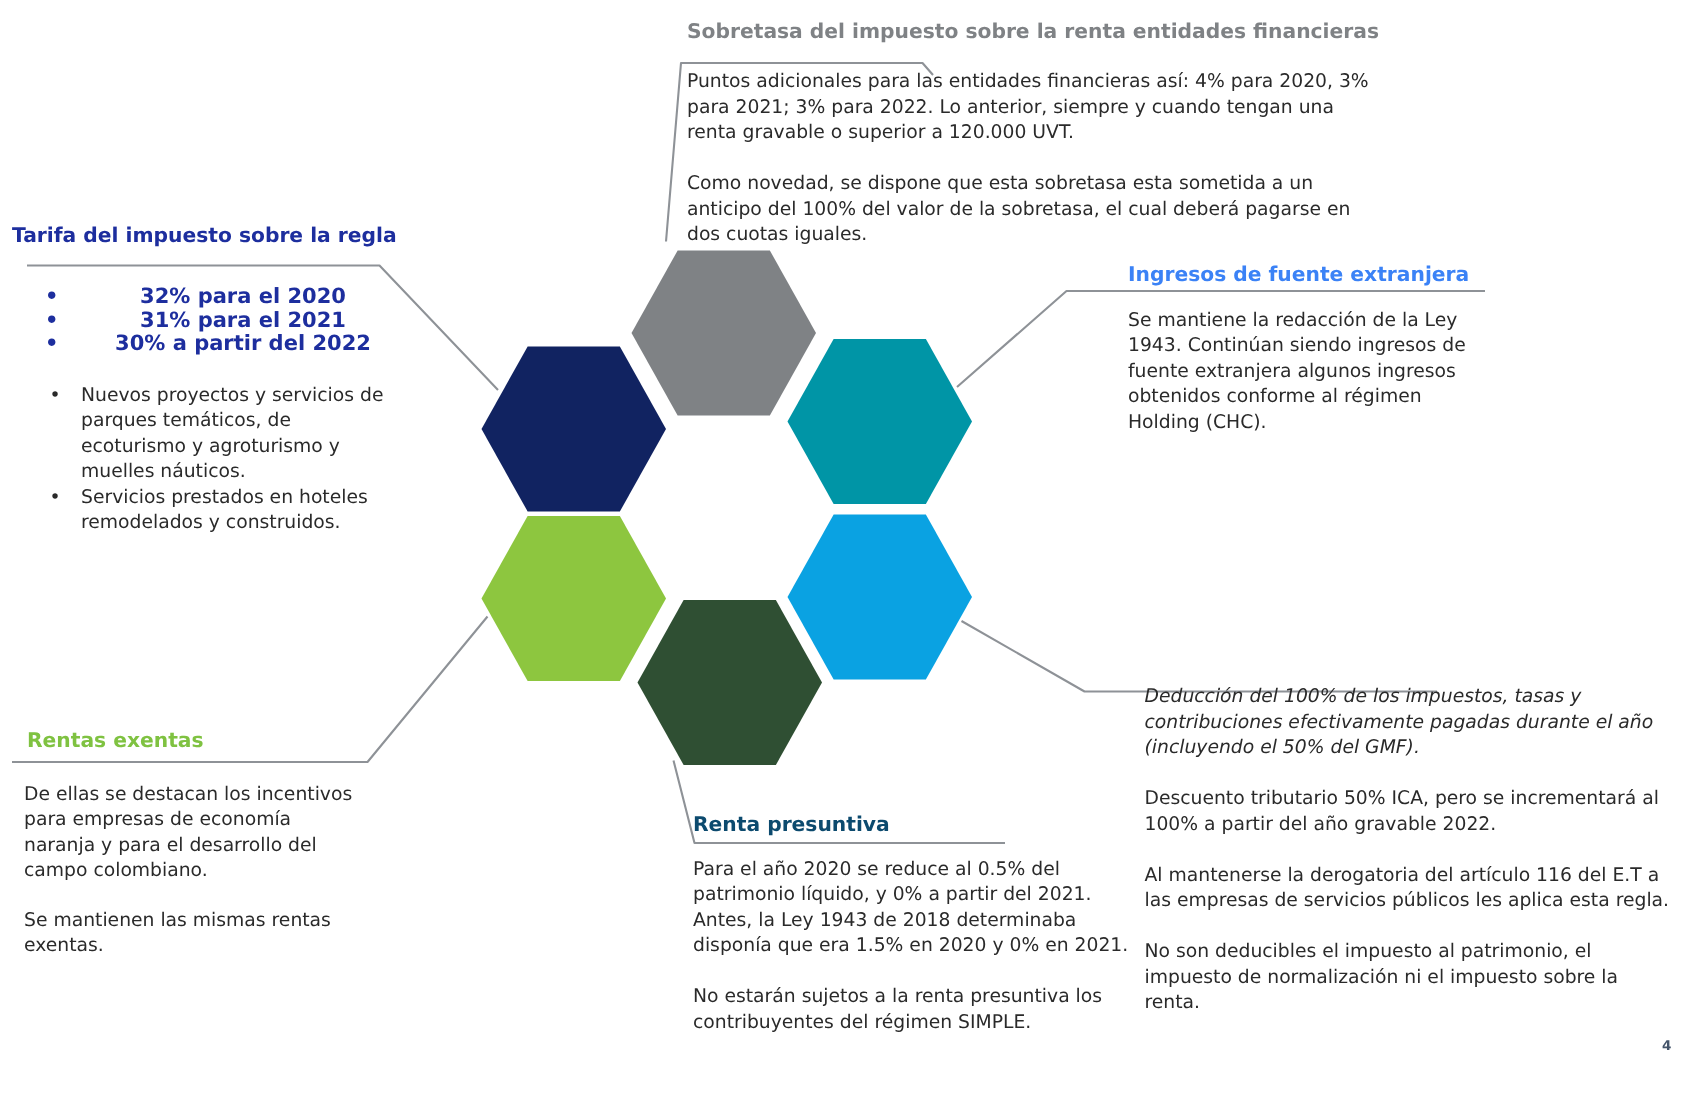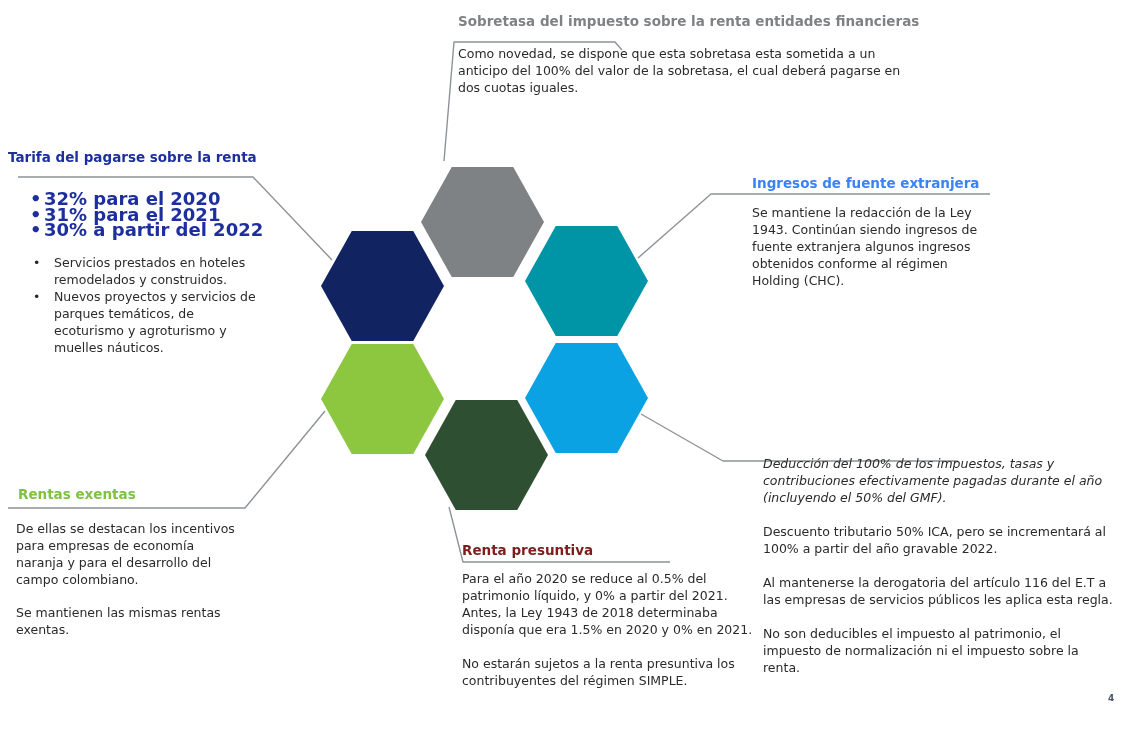--- a/index.html
+++ b/index.html
@@ -15,21 +15,21 @@
   .sec{position:absolute;font-size:12.5px;line-height:17px;}
   .sec p{margin:0 0 17px 0;}
   .title{margin:0;font-size:13.5px;line-height:16px;font-weight:bold;}
 
   
   .sec-sobretasa{left:458px;top:13px;width:468px;}
   .sec-sobretasa p:first-of-type{margin-top:16px;}
 
   
   .sec-tarifa{left:8px;top:149px;width:272px;}
-  .rates{list-style:none;margin:26px 0 0 0;padding:0 0 0 22px;font-weight:bold;font-size:18px;line-height:15.5px;}
+  .rates{list-style:none;margin:26px 0 0 0;padding:0 0 0 22px;font-weight:bold;font-size:14px;line-height:15.5px;text-align:center;}
   .rates li{position:relative;padding-left:14px;}
   .rates li::before{content:"\2022";position:absolute;left:0;top:0;}
   .sec-tarifa .intro{margin:15px 0 0 20px;}
   .specials{list-style:none;margin:16px 0 0 0;padding:0 0 0 25px;}
   .specials li{position:relative;padding-left:21px;width:212px;}
   .specials li::before{content:"\2022";position:absolute;left:0;top:0;color:#2a2a2a;}
 
   
   .sec-ingresos{left:752px;top:175px;width:246px;}
   .sec-ingresos p{margin-top:13px;}
@@ -68,33 +68,34 @@
     <polygon points="451.75,167 513.25,167 544,222 513.25,277 451.75,277 421,222" fill="#7f8285"></polygon>
     <polygon points="351.75,231 413.25,231 444,286 413.25,341 351.75,341 321,286" fill="#112361"></polygon>
     <polygon points="555.75,226 617.25,226 648,281 617.25,336 555.75,336 525,281" fill="#0095a6"></polygon>
     <polygon points="351.75,344 413.25,344 444,399 413.25,454 351.75,454 321,399" fill="#8dc63f"></polygon>
     <polygon points="555.75,343 617.25,343 648,398 617.25,453 555.75,453 525,398" fill="#0aa2e2"></polygon>
     <polygon points="455.75,400 517.25,400 548,455 517.25,510 455.75,510 425,455" fill="#2f4f33"></polygon>
   </svg>
 
   <section class="sec sec-sobretasa">
     <h2 class="title" style="color: rgb(127, 130, 133);">Sobretasa del impuesto sobre la renta entidades financieras</h2>
+    <p>Puntos adicionales para las entidades financieras así: 4% para 2020, 3% para 2021; 3% para 2022. Lo anterior, siempre y cuando tengan una renta gravable o superior a 120.000 UVT.</p>
     <p>Como novedad, se dispone que esta sobretasa esta sometida a un anticipo del 100% del valor de la sobretasa, el cual deberá pagarse en dos cuotas iguales.</p>
   </section>
 
   <section class="sec sec-tarifa">
-    <h2 class="title" style="color: rgb(29, 46, 158);">Tarifa del pagarse sobre la renta</h2>
+    <h2 class="title" style="color: rgb(29, 46, 158);">Tarifa del impuesto sobre la regla</h2>
     <ul class="rates" style="color: rgb(29, 46, 158);">
       <li>32% para el 2020</li>
       <li>31% para el 2021</li>
       <li>30% a partir del 2022</li>
     </ul>
     <ul class="specials">
+      <li>Nuevos proyectos y servicios de parques temáticos, de ecoturismo y agroturismo y muelles náuticos.</li>
       <li>Servicios prestados en hoteles remodelados y  construidos.</li>
-      <li>Nuevos proyectos y servicios de parques temáticos, de ecoturismo y agroturismo y muelles náuticos.</li>
     </ul>
   </section>
 
   <section class="sec sec-ingresos">
     <h2 class="title" style="color: #3b82f6;">Ingresos de fuente extranjera</h2>
     <p>Se mantiene la redacción de la Ley 1943. Continúan siendo ingresos de fuente extranjera algunos ingresos obtenidos conforme al régimen Holding (CHC).</p>
   </section>
 
   <section class="sec sec-deduccion">
     <p>Deducción del 100% de los impuestos, tasas y contribuciones efectivamente pagadas durante el año (incluyendo el 50% del GMF).</p>
@@ -103,20 +104,20 @@
     <p>No son deducibles el impuesto al patrimonio, el impuesto de normalización ni el impuesto sobre la renta.</p>
   </section>
 
   <section class="sec sec-rentas">
     <h2 class="title" style="color: rgb(127, 194, 65);">Rentas exentas</h2>
     <p>De ellas se destacan los incentivos para empresas de economía naranja y para el desarrollo del campo colombiano.</p>
     <p>Se mantienen las mismas rentas exentas.</p>
   </section>
 
   <section class="sec sec-renta-presuntiva">
-    <h2 class="title" style="color: #7f1d1d;">Renta presuntiva</h2>
+    <h2 class="title" style="color: #0c4a6e;">Renta presuntiva</h2>
     <p>Para el año 2020 se reduce al  0.5% del patrimonio líquido, y 0% a partir del 2021. Antes, la Ley 1943 de 2018 determinaba disponía que era 1.5% en 2020 y 0% en 2021.</p>
     <p>No estarán sujetos a la renta presuntiva los contribuyentes del régimen SIMPLE.</p>
   </section>
 
   <div class="page-number" style="color: rgb(68, 84, 106);">4</div>
 
 </div>
 
 </body></html>

